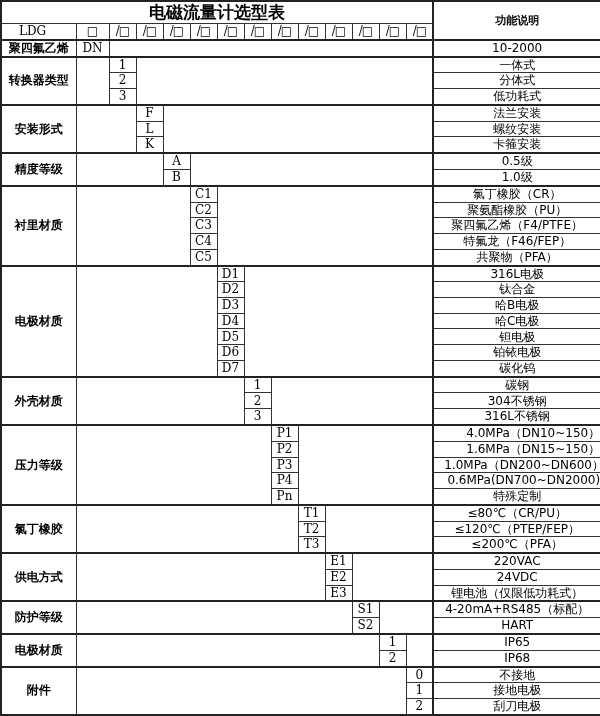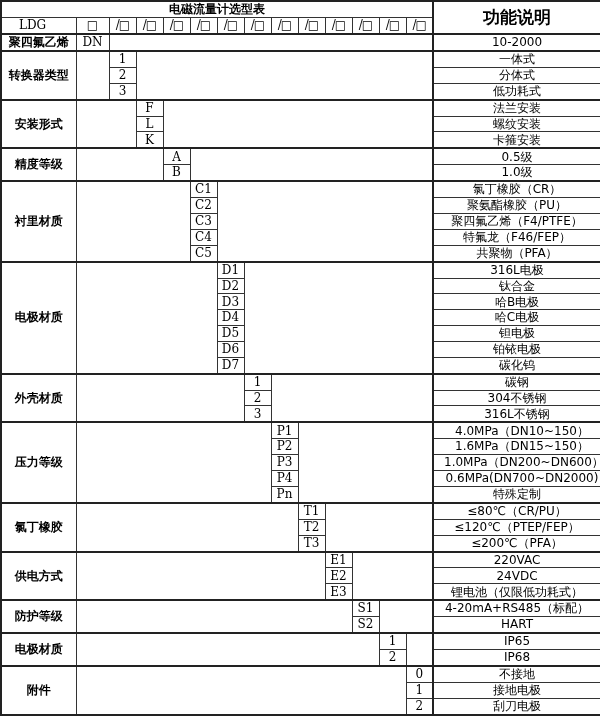--- a/index.html
+++ b/index.html
@@ -14,29 +14,29 @@
   }
   td{
     border:1px solid #333;
     padding:0;
     text-align:center;
     vertical-align:middle;
     overflow:hidden;
     white-space:nowrap;
     line-height:1.05;
   }
-  .title{font-weight:bold;font-size:12px;}
-  .hdr{font-weight:bold;font-size:17px;}
+  .title{font-weight:bold;font-size:17px;}
+  .hdr{font-weight:bold;font-size:11px;}
   .lab{font-weight:bold;}
   .code{font-family:"DejaVu Serif",serif;}
   .mdl{text-align:left;padding-left:17px;}
   .slot{font-size:12px;letter-spacing:-1px;}
   .fn{border-left:2px solid #222;}
   tr.grp > td{border-top:2px solid #222;}
-  .al{text-align:center;padding-left:10px;}
+  .al{text-align:right;padding-left:10px;}
 </style>
 </head>
 <body>
 
 <table>
   <colgroup>
     <col style="width:75px">
     <col style="width:33px">
     <col style="width:27px">
       <col style="width:27px">

